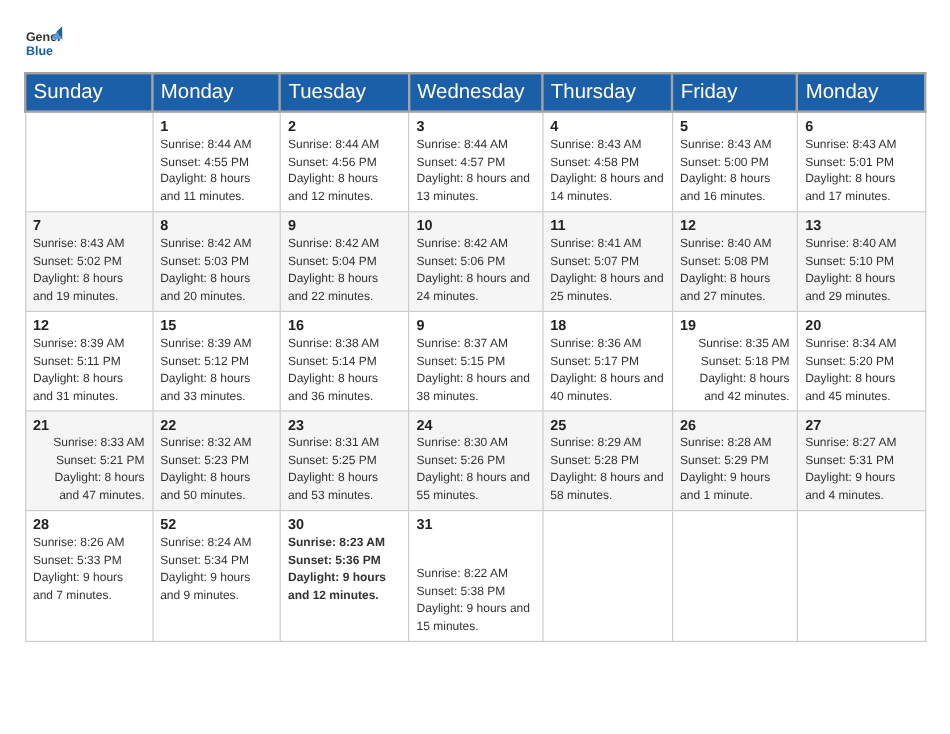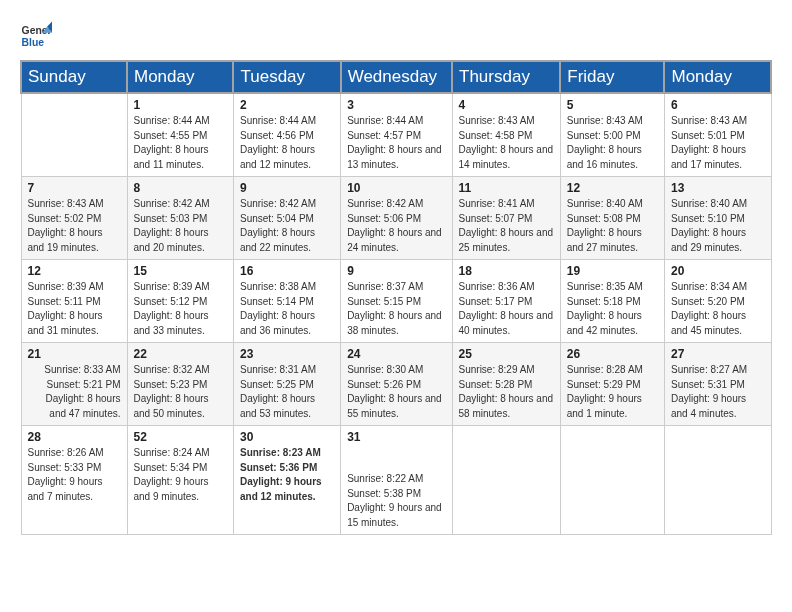--- a/index.html
+++ b/index.html
@@ -226,21 +226,21 @@
 Daylight: 8 hours and 38 minutes.</div>
           </td>
           <td>
             <span class="day-number">18</span>
             <div class="day-info" style="white-space: pre-line;">Sunrise: 8:36 AM
 Sunset: 5:17 PM
 Daylight: 8 hours and 40 minutes.</div>
           </td>
           <td>
             <span class="day-number">19</span>
-            <div class="day-info" style="white-space: pre-line;">Sunrise: 8:35 AM
+            <div class="day-info" style="white-space: pre-line; text-align: right;">Sunrise: 8:35 AM
 Sunset: 5:18 PM
 Daylight: 8 hours and 42 minutes.</div>
           </td>
           <td>
             <span class="day-number">20</span>
             <div class="day-info" style="white-space: pre-line;">Sunrise: 8:34 AM
 Sunset: 5:20 PM
 Daylight: 8 hours and 45 minutes.</div>
           </td>
         </tr>

